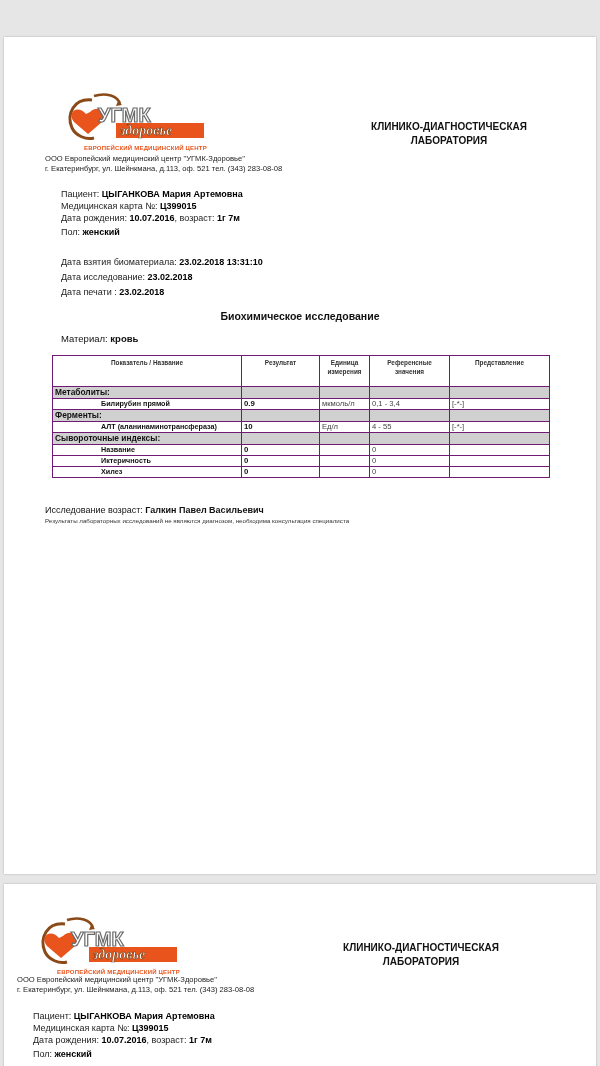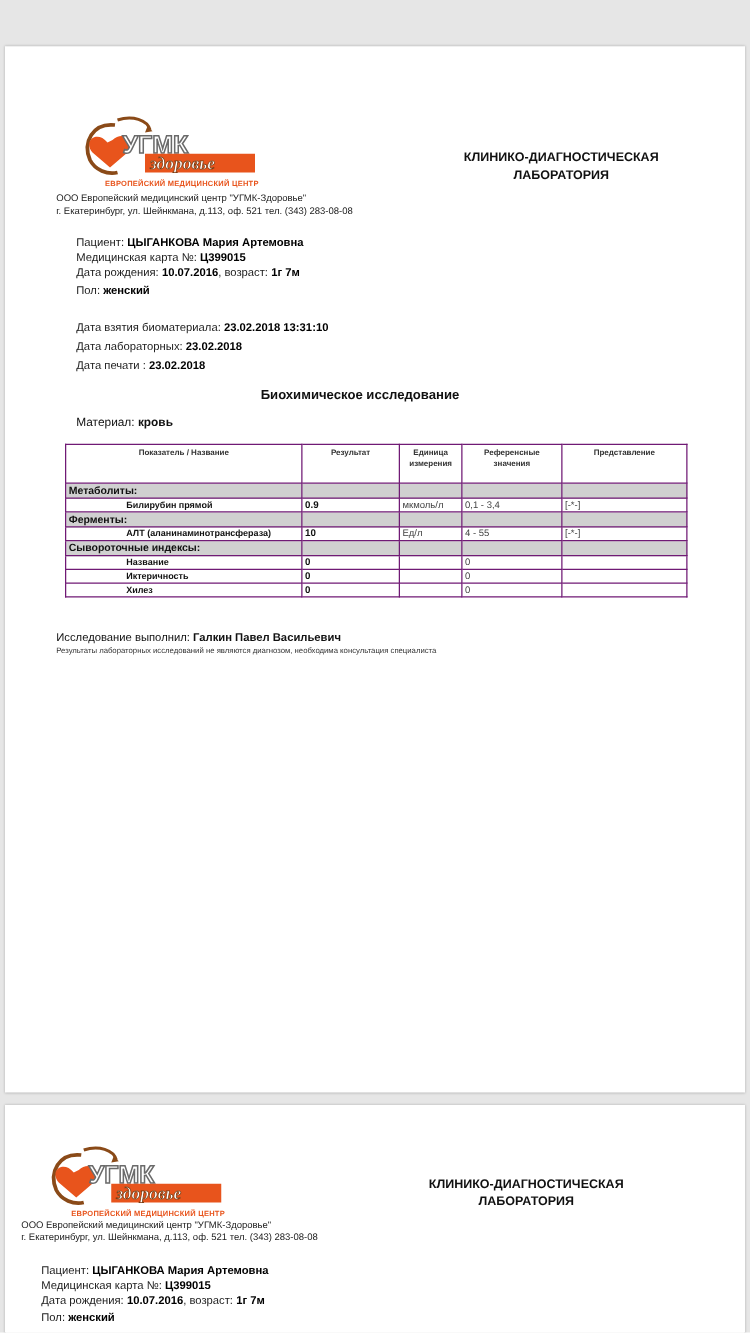--- a/index.html
+++ b/index.html
@@ -86,25 +86,25 @@
 
   <div class="abs" style="left:41px; top:151px;">
     <div class="line"><span>Пациент: </span><b>ЦЫГАНКОВА Мария Артемовна</b></div>
     <div class="line"><span>Медицинская карта №: </span><b>Ц399015</b></div>
     <div class="line"><span>Дата рождения: </span><b>10.07.2016</b><span>, возраст:  </span><b>1г 7м</b></div>
     <div class="line" style="margin-top:2px;"><span>Пол: </span><b>женский</b></div>
   </div>
 
   <div class="abs" style="left:41px; top:219px;">
     <div class="line" style="margin-bottom:3px;"><span>Дата взятия биоматериала: </span><b>23.02.2018 13:31:10</b></div>
-    <div class="line" style="margin-bottom:3px;"><span>Дата лабораторных: </span><b>23.02.2018</b></div>
+    <div class="line" style="margin-bottom:3px;"><span>Дата исследование: </span><b>23.02.2018</b></div>
     <div class="line"><span>Дата печати : </span><b>23.02.2018</b></div>
   </div>
 
-  <div class="abs study-title" style="left:0; width:568px; top:273px;">Биохимическое исследование</div>
+  <div class="abs study-title" style="left:12px; width:568px; top:273px;">Биохимическое исследование</div>
 
   <div class="abs material" style="left:41px; top:296px;"><span>Материал: </span><b>кровь</b></div>
 
   <table class="res">
     <colgroup>
       <col style="width:189px">
         <col style="width:78px">
         <col style="width:50px">
         <col style="width:80px">
         <col style="width:100px">
@@ -169,21 +169,21 @@
     <tr class="row">
       <td class="name">Хилез</td>
       <td class="result">0</td>
       <td class="unit"></td>
       <td class="ref">0</td>
       <td class="rep"></td>
     </tr>
   </tbody>
     </table>
 
-  <div class="abs performed" style="left:41px; top:468px;"><span>Исследование выполнил: </span><b>Галкин Павел Васильевич</b></div>
+  <div class="abs performed" style="left:41px; top:468px;"><span>Исследование возраст: </span><b>Галкин Павел Васильевич</b></div>
   <div class="abs disclaimer" style="left:41px; top:480px;">Результаты лабораторных исследований не являются диагнозом, необходима консультация специалиста</div>
 </div>
 
 <div class="page" id="page2">
 
   <div class="logo" style="left:33px; top:32px;">
     <svg width="150" height="55" viewBox="0 0 150 55">
       <path d="M28 8 C 10 6, 2 22, 8 36 C 12 44, 22 48, 30 46" fill="none" stroke="#8a4a18" stroke-width="3"></path>
       <path d="M30 4 C 42 0, 54 4, 56 12" fill="none" stroke="#8a4a18" stroke-width="2.5"></path>
       <path d="M54 9 l4 4 l-6 1 z" fill="#8a4a18"></path>

